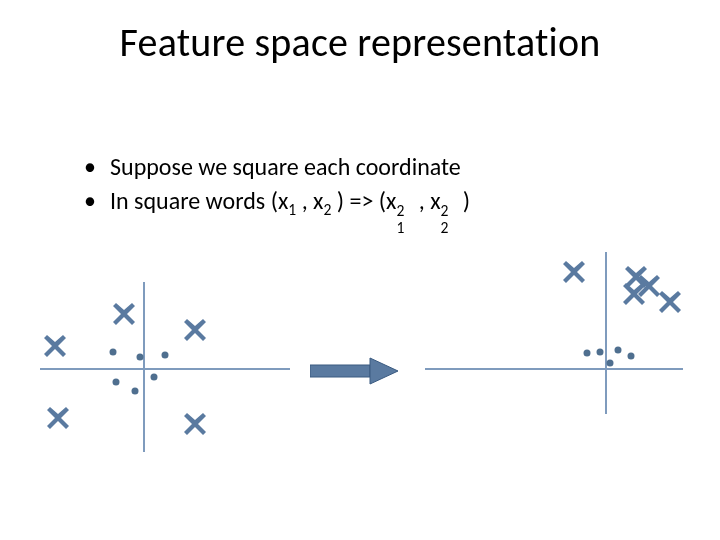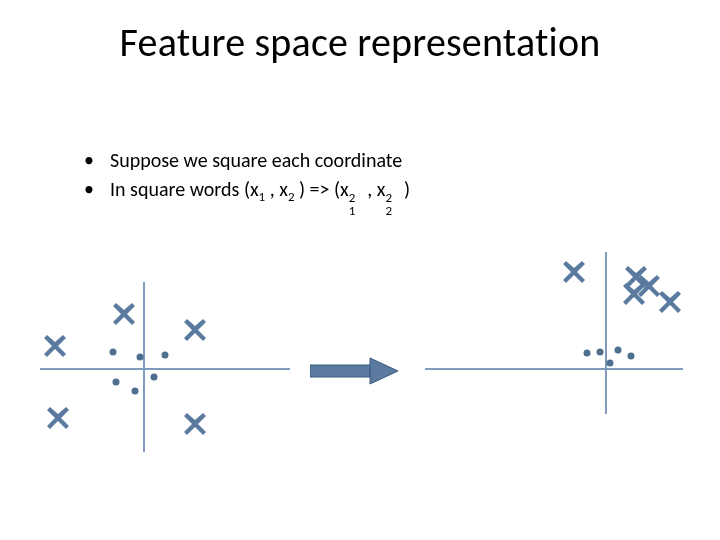--- a/index.html
+++ b/index.html
@@ -25,21 +25,21 @@
     text-align: center;
     font-size: 40px;
     font-weight: 400;
     letter-spacing: 0.2px;
   }
   .bullets {
     position: absolute;
     top: 128px;
     left: 44px;
     right: 40px;
-    font-size: 20px;
+    font-size: 24px;
     line-height: 1.25;
   }
   .bullets li {
     list-style: none;
     position: relative;
     padding-left: 26px;
     margin-bottom: 4px;
   }
   .bullets li::before {
     content: "•";

